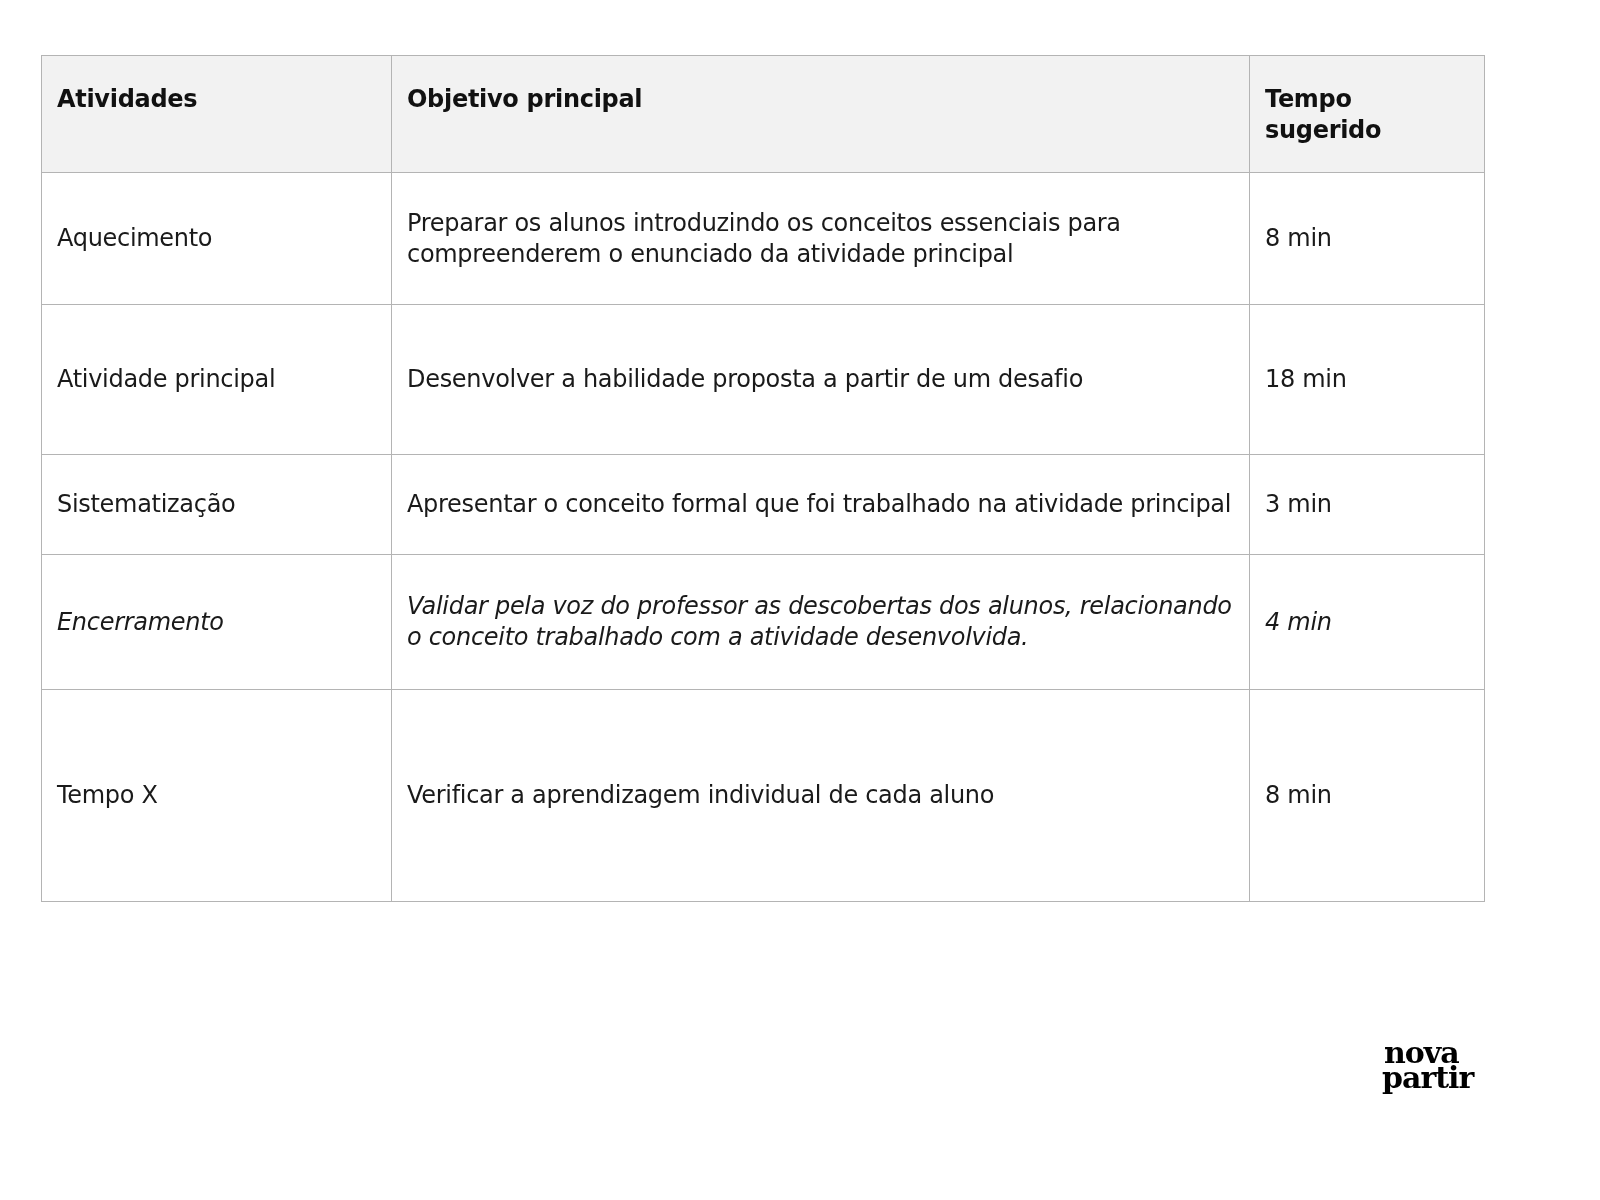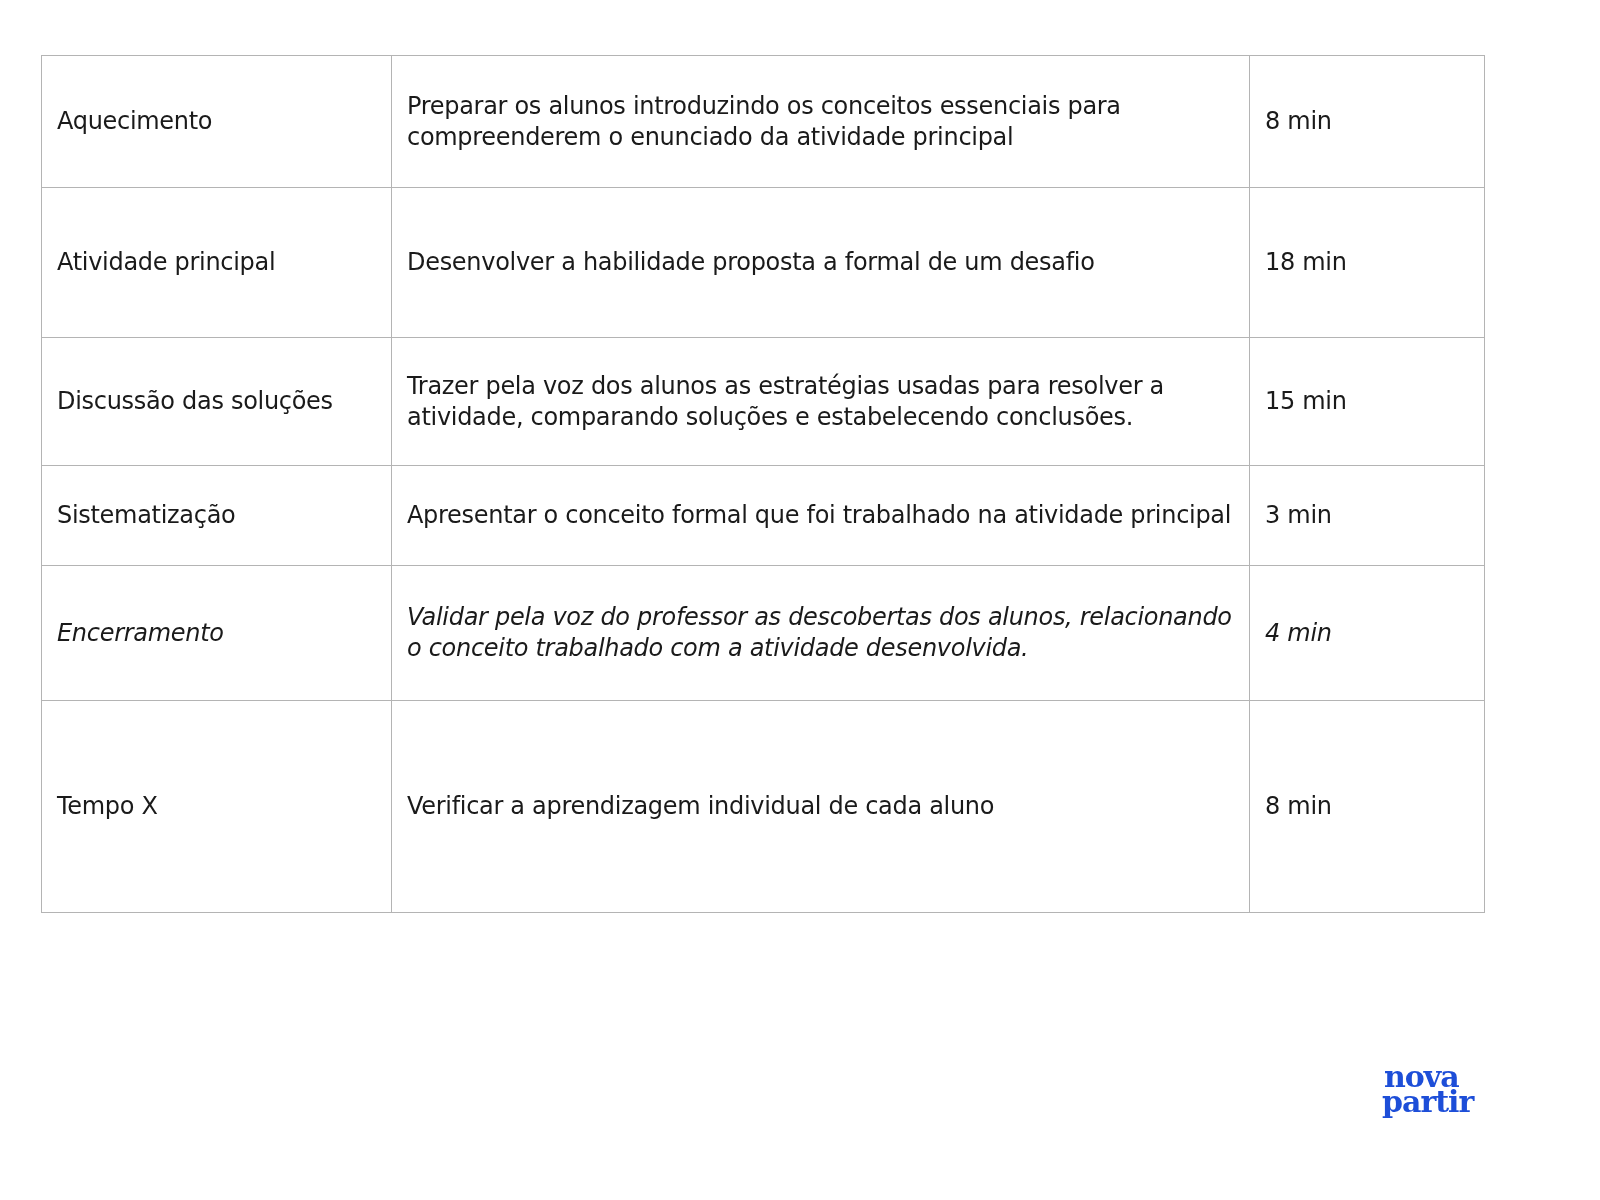--- a/index.html
+++ b/index.html
@@ -8,50 +8,50 @@
   table.plan { position: absolute; left: 41px; top: 55px; border-collapse: collapse;
                table-layout: fixed; width: 1443px; }
   table.plan td, table.plan th { border: 1.5px solid #b4b4b4; padding: 0 15px;
                font-size: 24px; line-height: 31px; vertical-align: middle; text-align: left;
                letter-spacing: -0.3px; }
   table.plan th { background: #f2f2f2; font-weight: bold; vertical-align: top; padding-top: 28px; color: #111; }
   col.c1 { width: 350px; } col.c2 { width: 858px; } col.c3 { width: 235px; }
   tr.r-head { height: 117px; }
   tr.r0 { height: 132px; } tr.r1 { height: 150px; } tr.r2 { height: 128px; }
   tr.r3 { height: 100px; } tr.r4 { height: 135px; font-style: italic; } tr.r5 { height: 212px; }
-  .logo { position: absolute; left: 1382px; top: 1064px; color: #1d4ed8;
+  .logo { position: absolute; left: 1382px; top: 1040px; color: #000000;
           font-family: "DejaVu Serif", serif; font-weight: bold; font-size: 30px;
           line-height: 25px; letter-spacing: -1px; }
   .logo span { display: block; }
   .logo .l1 { padding-left: 2px; }
 </style>
 </head>
 <body>
 
 <table class="plan">
   <colgroup>
       <col class="c1">
       <col class="c2">
       <col class="c3">
     </colgroup>
   <tbody>
+      <tr class="r-head">
+    <th>Atividades</th>
+    <th>Objetivo principal</th>
+    <th style="padding-right:80px">Tempo sugerido</th>
+  </tr>
   <tr class="r0">
     <td>Aquecimento</td>
     <td>Preparar os alunos introduzindo os conceitos essenciais  para compreenderem o enunciado da atividade principal</td>
     <td>8 min</td>
   </tr>
   <tr class="r1">
     <td>Atividade principal</td>
-    <td>Desenvolver a habilidade proposta a formal de um desafio</td>
+    <td>Desenvolver a habilidade proposta a partir de um desafio</td>
     <td>18 min</td>
-  </tr>
-  <tr class="r2">
-    <td>Discussão das soluções</td>
-    <td>Trazer pela voz dos alunos as estratégias usadas para resolver a atividade, comparando soluções e estabelecendo conclusões.</td>
-    <td>15 min</td>
   </tr>
   <tr class="r3">
     <td>Sistematização</td>
     <td>Apresentar o conceito formal que foi trabalhado na atividade principal</td>
     <td>3 min</td>
   </tr>
   <tr class="r4">
     <td>Encerramento</td>
     <td>Validar pela voz do professor as descobertas dos alunos, relacionando o conceito trabalhado com a atividade desenvolvida.</td>
     <td>4 min</td>

